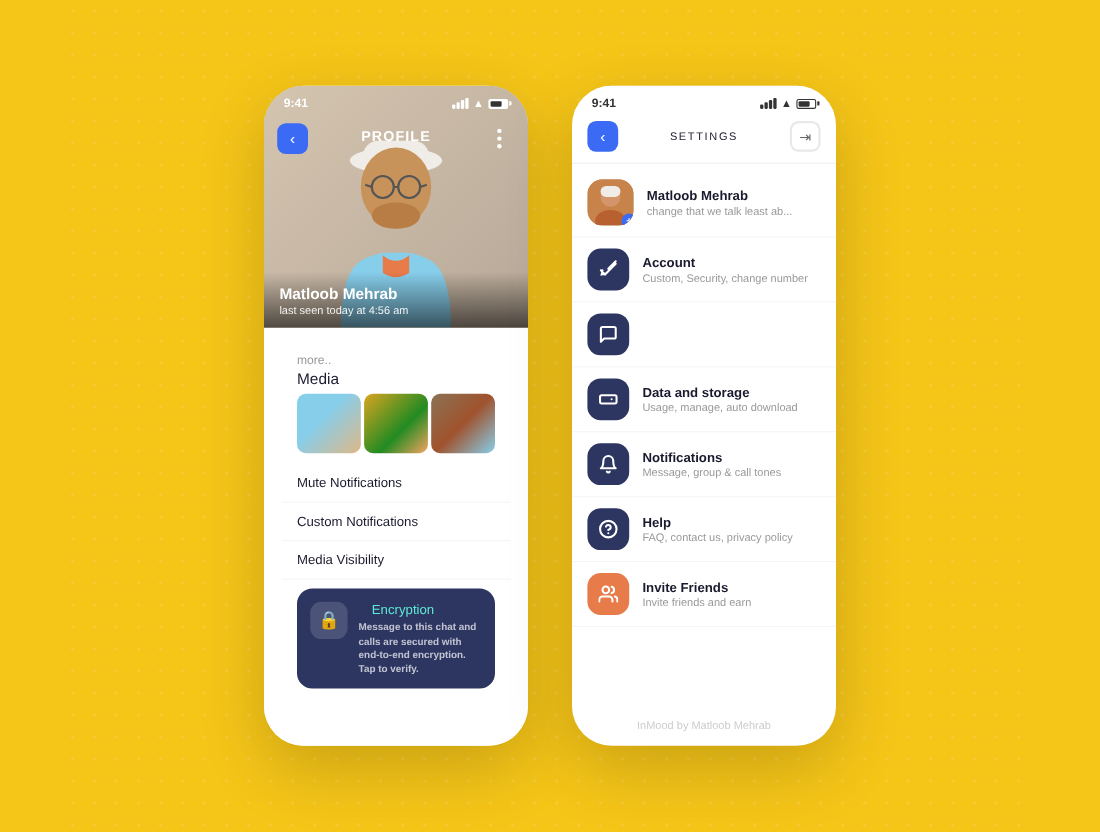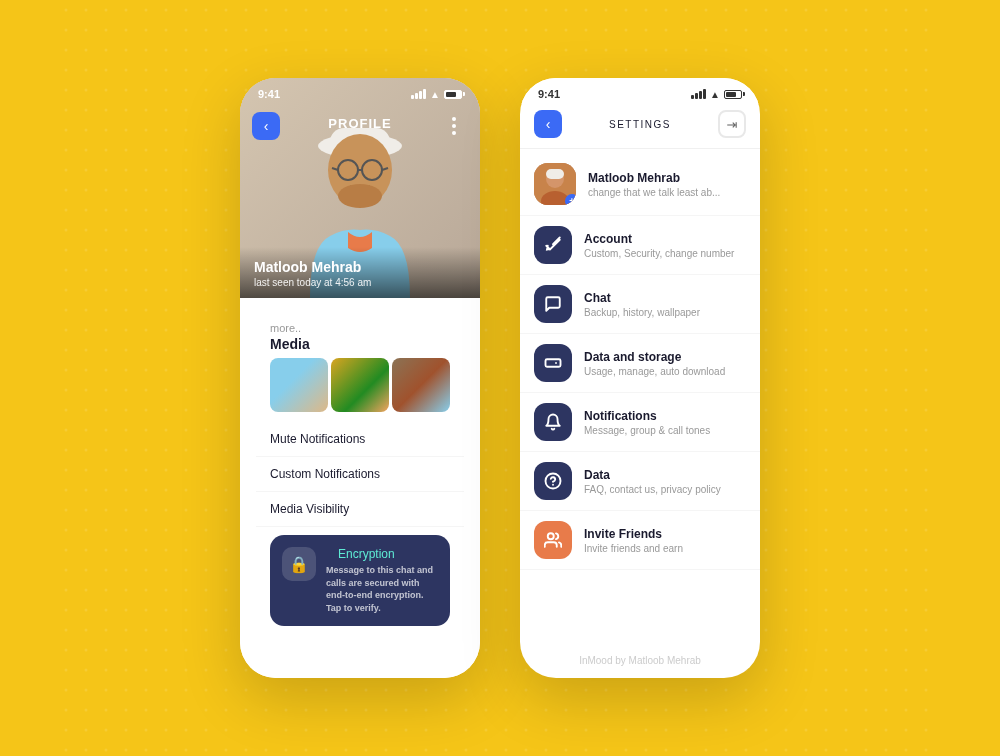--- a/index.html
+++ b/index.html
@@ -189,21 +189,21 @@
       background: #fff;
     }
     .more-label {
       padding: 8px 14px 2px;
       font-size: 11px;
       color: #999;
     }
     .section-title {
       padding: 0 14px 6px;
       font-size: 14px;
-      font-weight: 700;
+      font-weight: 400;
       color: #1a1a2e;
     }
     .media-grid {
       display: flex;
       gap: 3px;
       padding: 0 14px 10px;
     }
     .media-thumb {
       flex: 1;
       height: 54px;
@@ -559,24 +559,20 @@
             <div class="settings-item-subtitle">Custom, Security, change number</div>
           </div>
         </div>
 
         <div class="settings-item">
           <div class="settings-item-icon">
             <svg width="18" height="18" viewBox="0 0 24 24" fill="none" stroke="white" stroke-width="2.5" stroke-linecap="round" stroke-linejoin="round">
               <path d="M21 15a2 2 0 01-2 2H7l-4 4V5a2 2 0 012-2h14a2 2 0 012 2z"></path>
             </svg>
           </div>
-          <div class="settings-item-content">
-            <div class="settings-item-title">Chat</div>
-            <div class="settings-item-subtitle">Backup, history, wallpaper</div>
-          </div>
         </div>
 
         <div class="settings-item">
           <div class="settings-item-icon">
             <svg width="18" height="18" viewBox="0 0 24 24" fill="none" stroke="white" stroke-width="2.5" stroke-linecap="round" stroke-linejoin="round">
               <path d="M20 7H4a2 2 0 00-2 2v6a2 2 0 002 2h16a2 2 0 002-2V9a2 2 0 00-2-2z"></path>
               <path d="M16 12h.01"></path>
             </svg>
           </div>
           <div class="settings-item-content">
@@ -598,21 +594,21 @@
         </div>
 
         <div class="settings-item">
           <div class="settings-item-icon">
             <svg width="18" height="18" viewBox="0 0 24 24" fill="none" stroke="white" stroke-width="2.5" stroke-linecap="round" stroke-linejoin="round">
               <circle cx="12" cy="12" r="10"></circle>
               <path d="M9.09 9a3 3 0 015.83 1c0 2-3 3-3 3M12 17h.01"></path>
             </svg>
           </div>
           <div class="settings-item-content">
-            <div class="settings-item-title">Data</div>
+            <div class="settings-item-title">Help</div>
             <div class="settings-item-subtitle">FAQ, contact us, privacy policy</div>
           </div>
         </div>
 
         <div class="settings-item">
           <div class="settings-item-icon orange">
             <svg width="18" height="18" viewBox="0 0 24 24" fill="none" stroke="white" stroke-width="2.5" stroke-linecap="round" stroke-linejoin="round">
               <path d="M17 21v-2a4 4 0 00-4-4H5a4 4 0 00-4 4v2"></path>
               <circle cx="9" cy="7" r="4"></circle>
               <path d="M23 21v-2a4 4 0 00-3-3.87M16 3.13a4 4 0 010 7.75"></path>

